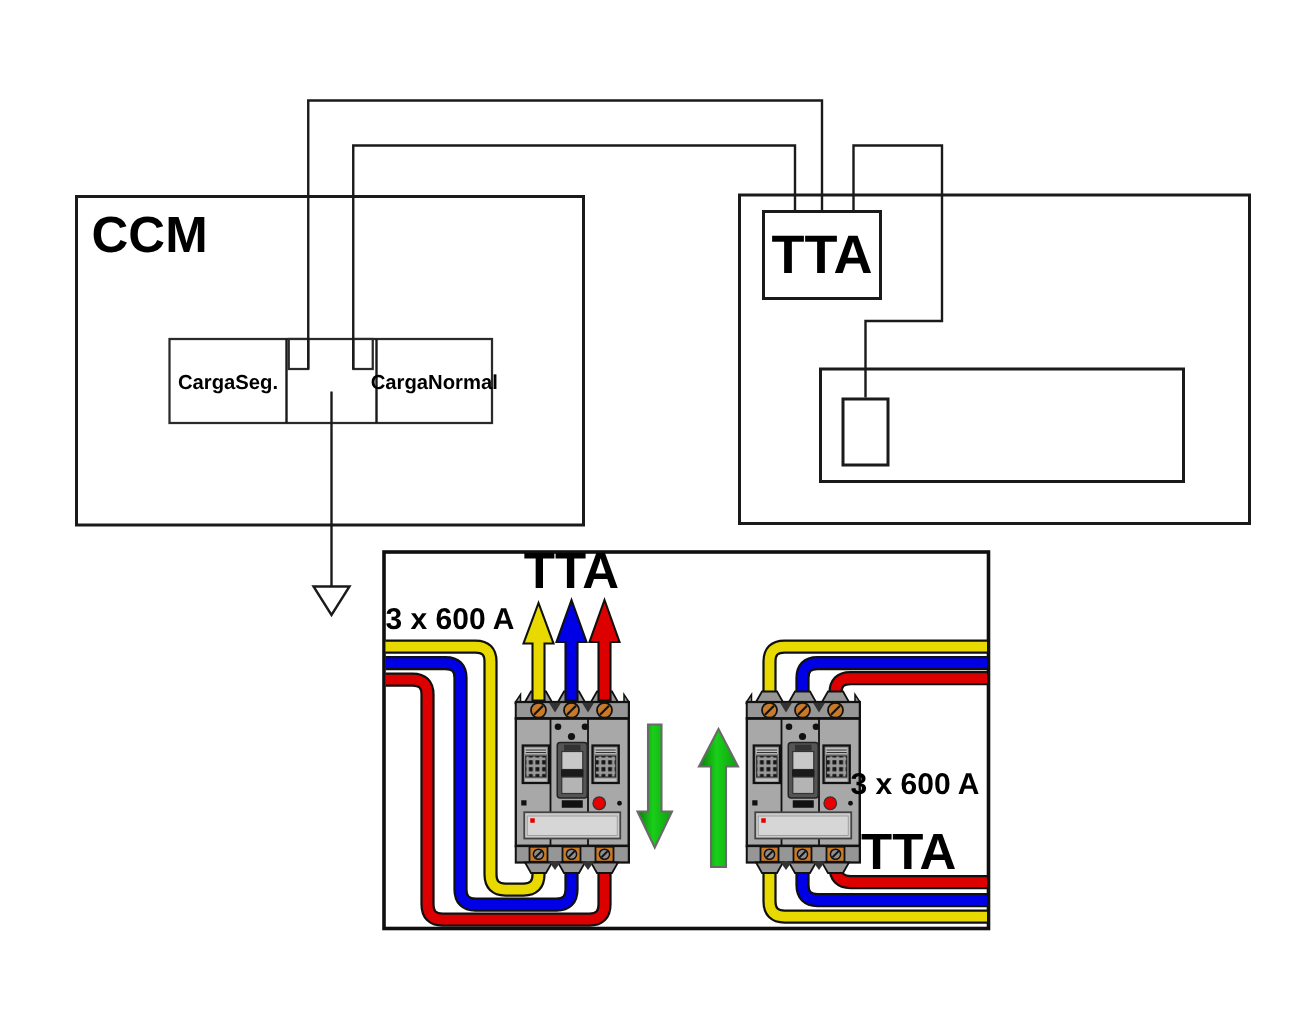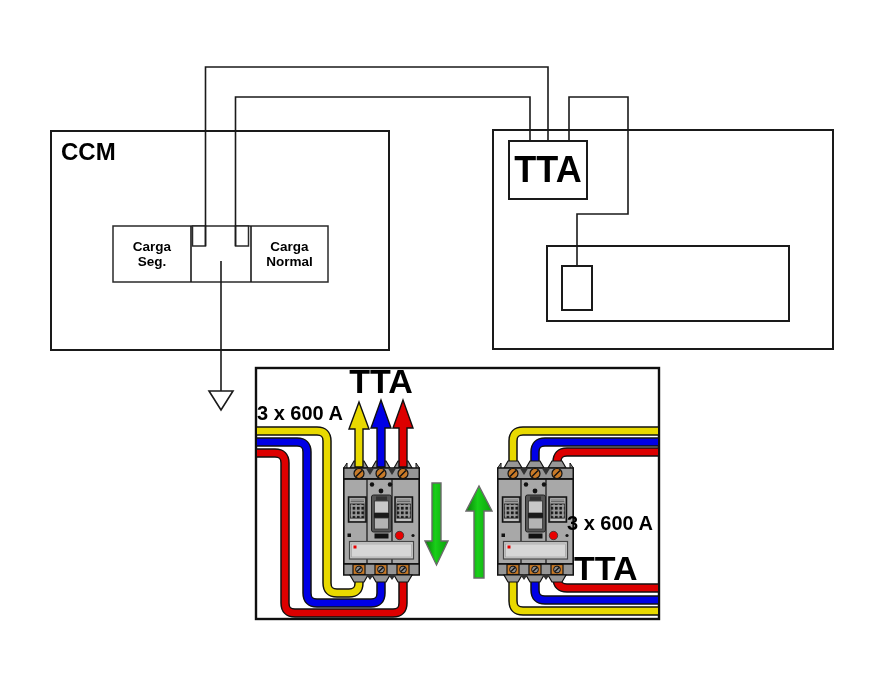--- a/index.html
+++ b/index.html
@@ -17,23 +17,23 @@
   .w-y{stroke:var(--wire-yellow,#e8d900);}
   .w-b{stroke:var(--wire-blue,#0000e6);}
   .w-r{stroke:var(--wire-red,#dd0000);}
   .aw{stroke:#101010;stroke-width:1.4;stroke-linejoin:miter;}
   .aw-y{fill:var(--wire-yellow,#e8d900);}
   .aw-b{fill:var(--wire-blue,#0000e6);}
   .aw-r{fill:var(--wire-red,#dd0000);}
   .green-arrow{fill:url(#greenGrad);stroke:#6a6a6a;stroke-width:1.4;stroke-linejoin:miter;}
   
   .ovl{position:absolute;color:#000;font-weight:bold;white-space:nowrap;}
-  .title-ccm{left:61px;top:140px;font-size:24px;line-height:1;}
+  .title-ccm{left:61px;top:140px;font-size:34px;line-height:1;}
   .tta-box-label{left:509px;top:141px;width:78px;height:58px;display:flex;align-items:center;justify-content:center;font-size:36px;}
-  .carga{display:flex;flex-direction:column;align-items:center;justify-content:center;font-size:13.5px;line-height:15px;text-align:left;}
+  .carga{display:flex;align-items:center;justify-content:center;font-size:13.5px;line-height:15px;text-align:left;}
   .carga-seg{left:113px;top:226px;width:78px;height:56px;}
   .carga-normal{left:251px;top:226px;width:77px;height:56px;}
   .panel-title{left:338px;top:364px;width:86px;text-align:center;font-size:34px;line-height:1;}
   .rating-left{left:257px;top:403px;font-size:20px;line-height:1;}
   .rating-right{left:567px;top:513px;font-size:20px;line-height:1;}
   .panel-bottom-label{left:574px;top:551px;font-size:34px;line-height:1;}
 </style>
 </head>
 <body>
 

